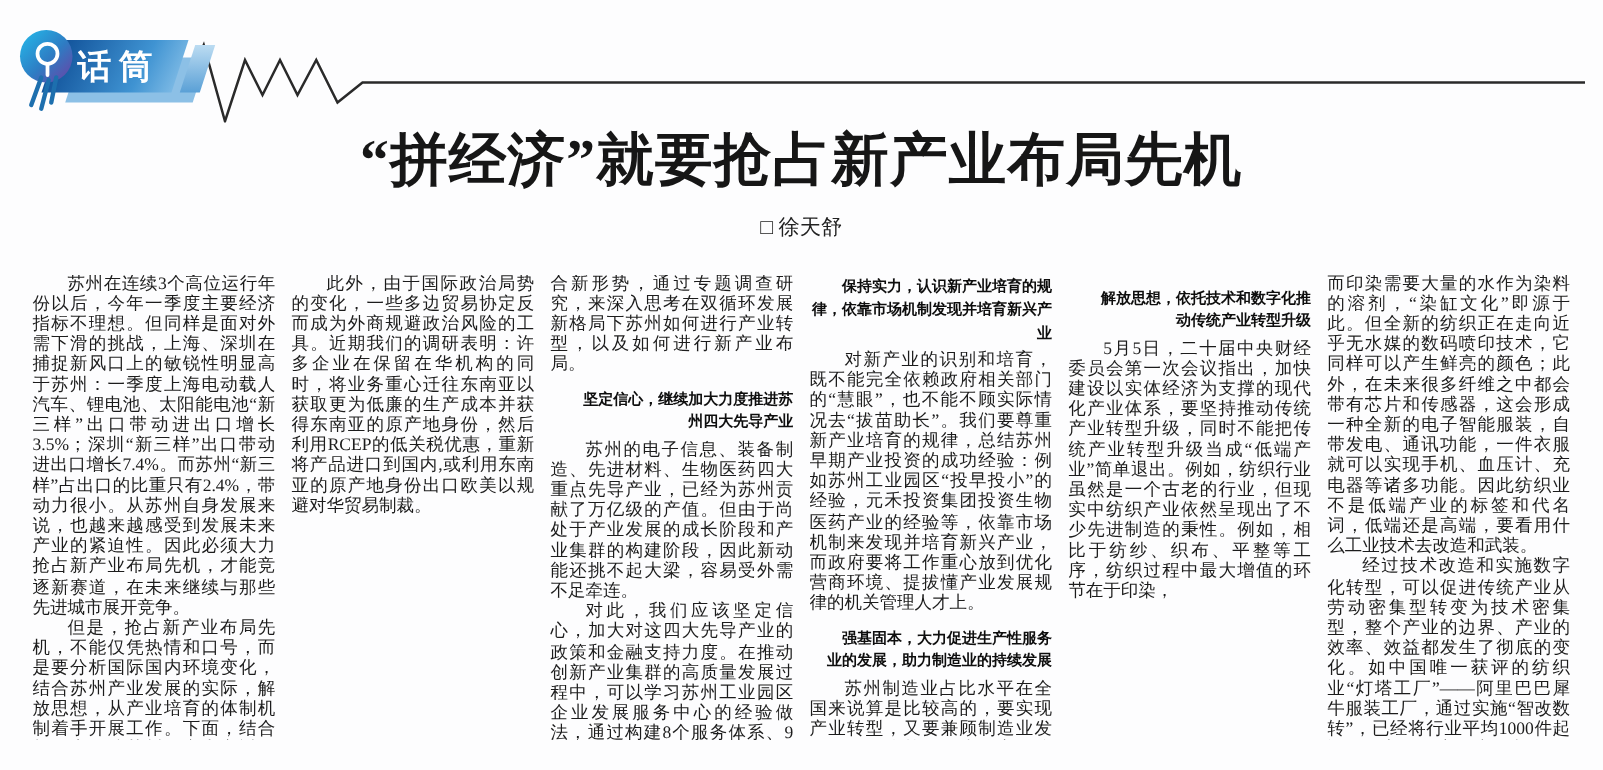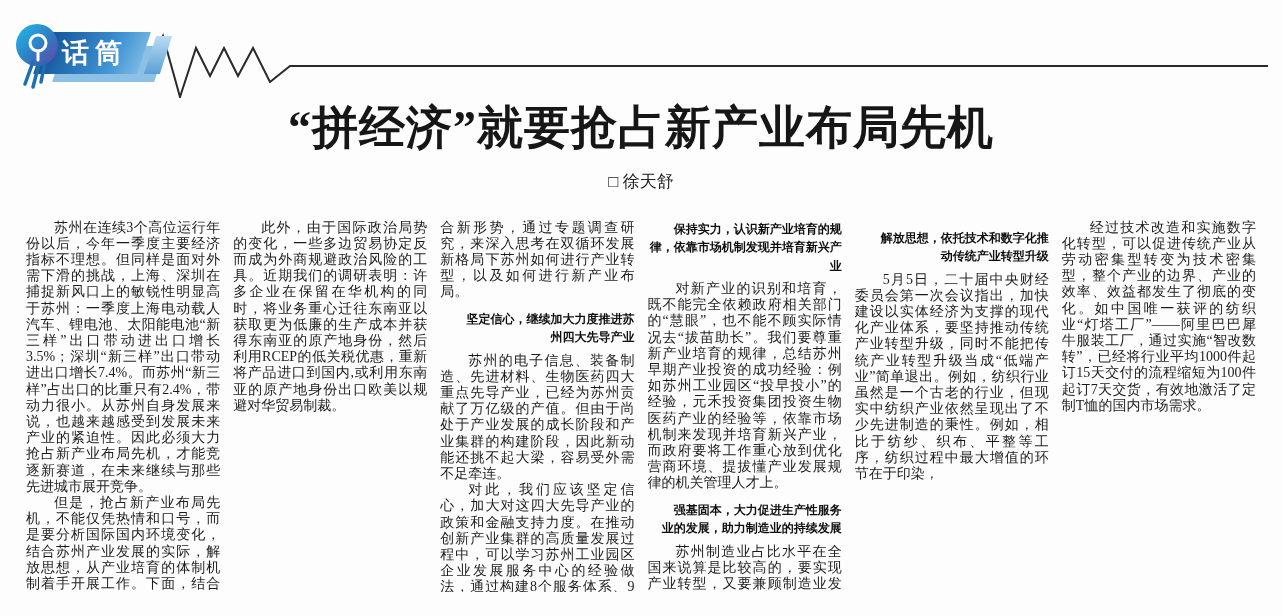--- a/index.html
+++ b/index.html
@@ -91,16 +91,17 @@
     <div class="h" style="margin-top:0;">保持实力，认识新产业培育的规律，依靠市场机制发现并培育新兴产业</div>
     <p>对新产业的识别和培育，既不能完全依赖政府相关部门的“慧眼”，也不能不顾实际情况去“拔苗助长”。我们要尊重新产业培育的规律，总结苏州早期产业投资的成功经验：例如苏州工业园区“投早投小”的经验，元禾投资集团投资生物医药产业的经验等，依靠市场机制来发现并培育新兴产业，而政府要将工作重心放到优化营商环境、提拔懂产业发展规律的机关管理人才上。</p>
     <div class="h">强基固本，大力促进生产性服务业的发展，助力制造业的持续发展</div>
     <p>苏州制造业占比水平在全国来说算是比较高的，要实现产业转型，又要兼顾制造业发展的路径依赖，最为现实的途径是大力促进生产性服务业。我们的研究表明：生产性服务业与制造业存在紧密的相互影响关系，生产性服务业是制造业的心脏，是它起飞</p>
   </div>
   <div class="col">
     <div class="h">解放思想，依托技术和数字化推动传统产业转型升级</div>
     <p>5月5日，二十届中央财经委员会第一次会议指出，加快建设以实体经济为支撑的现代化产业体系，要坚持推动传统产业转型升级，同时不能把传统产业转型升级当成“低端产业”简单退出。例如，纺织行业虽然是一个古老的行业，但现实中纺织产业依然呈现出了不少先进制造的秉性。例如，相比于纺纱、织布、平整等工序，纺织过程中最大增值的环节在于印染，</p>
   </div>
   <div class="col">
+    <p class="cont">而印染需要大量的水作为染料的溶剂，“染缸文化”即源于此。但全新的纺织正在走向近乎无水媒的数码喷印技术，它同样可以产生鲜亮的颜色；此外，在未来很多纤维之中都会带有芯片和传感器，这会形成一种全新的电子智能服装，自带发电、通讯功能，一件衣服就可以实现手机、血压计、充电器等诸多功能。因此纺织业不是低端产业的标签和代名词，低端还是高端，要看用什么工业技术去改造和武装。</p>
     <p>经过技术改造和实施数字化转型，可以促进传统产业从劳动密集型转变为技术密集型，整个产业的边界、产业的效率、效益都发生了彻底的变化。如中国唯一获评的纺织业“灯塔工厂”——阿里巴巴犀牛服装工厂，通过实施“智改数转”，已经将行业平均1000件起订15天交付的流程缩短为100件起订7天交货，有效地激活了定制T恤的国内市场需求。</p>
 
   </div>
 </div>
 
 </body></html>

